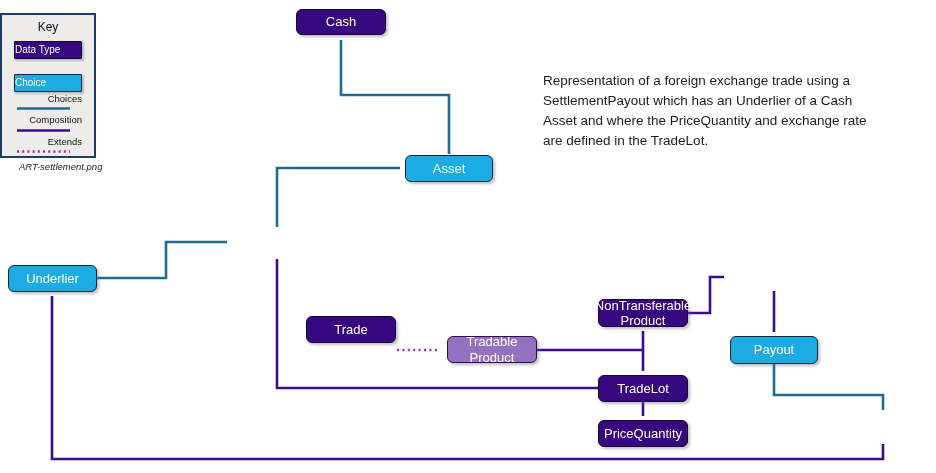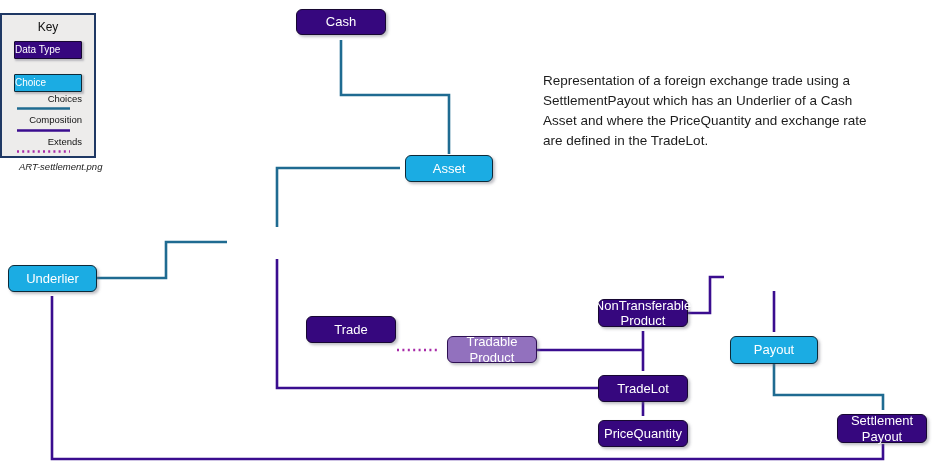--- a/index.html
+++ b/index.html
@@ -125,16 +125,13 @@
     </div>
     <div class="node choice" style="left: 730px; top: 336px; width: 88px; height: 28px;">
       <span class="nlabel">Payout</span>
     </div>
     <div class="node data_type" style="left: 598px; top: 375px; width: 90px; height: 27px;">
       <span class="nlabel">TradeLot</span>
     </div>
     <div class="node data_type" style="left: 598px; top: 420px; width: 90px; height: 27px;">
       <span class="nlabel">PriceQuantity</span>
     </div>
-    <div class="node data_type" style="left: 837px; top: 414px; width: 90px; height: 29px;">
-      <span class="nlabel">Settlement Payout</span>
-    </div>
   </div>
 
 </body></html>

